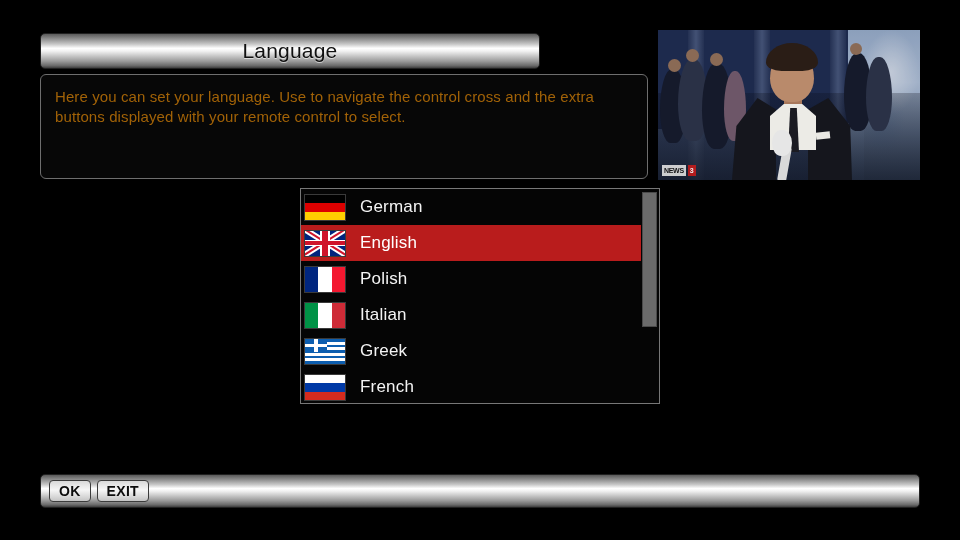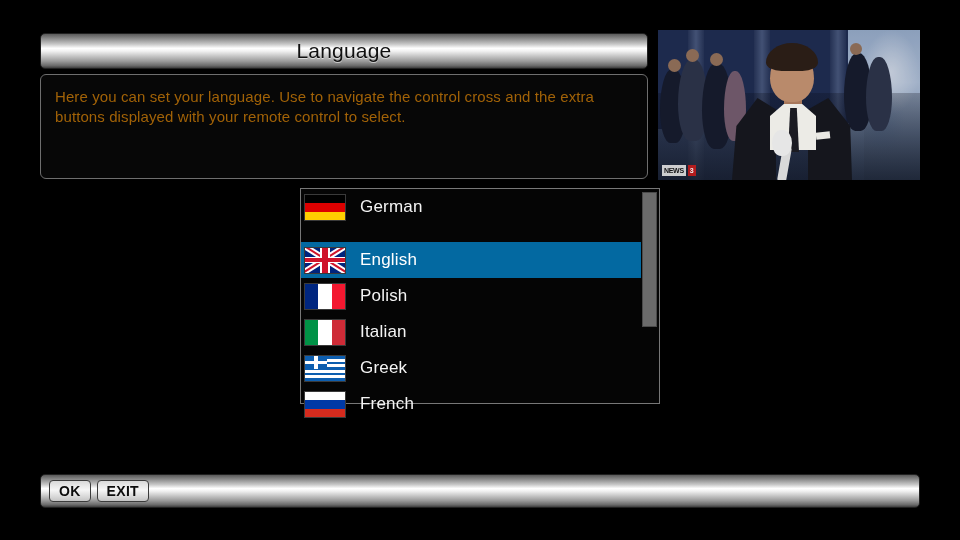--- a/index.html
+++ b/index.html
@@ -14,21 +14,21 @@
     background:linear-gradient(to bottom,
       #5a5a5a 0%, #8d8d8d 14%, #c8c8c8 30%,
       #ffffff 42%, #f2f2f2 50%, #cfcfcf 62%,
       #9a9a9a 80%, #6a6a6a 93%, #3d3d3d 100%);
     border:1px solid #202020;
     border-radius:5px;
   }
 
   
   #titlebar {
-    position:absolute; left:40px; top:33px; width:608px; height:36px;
+    position:absolute; left:40px; top:33px; width:500px; height:36px;
     display:flex; align-items:center; justify-content:center;
   }
   #titlebar .title-text {
     font-size:21px; color:#101010; letter-spacing:.2px;
     text-shadow:0 1px 0 rgba(255,255,255,.55);
   }
 
   
   #descbox {
     position:absolute; left:40px; top:74px; width:608px; height:105px;
@@ -140,21 +140,21 @@
 
   
   #listpanel {
     position:absolute; left:300px; top:188px; width:360px; height:216px;
     background:#050505; border:1px solid #777777;
   }
   #listrows { position:absolute; left:0; top:0; right:18px; }
   .lang-row {
     display:flex; align-items:center; height:36px; padding-left:3px;
   }
-  .lang-row.selected { background:#0369a1;margin-top:17px; }
+  .lang-row.selected { background:#b91c1c; }
   .lang-row .flag {
     width:42px; height:27px; flex:0 0 42px; position:relative;
     border:1px solid #3a3a3a; overflow:hidden; margin-right:14px;
   }
   .lang-row .lang-label {
     font-size:17px; color:#f4f4f4; letter-spacing:.2px;
   }
   .lang-row.selected .lang-label { color:#ffffff; }
 
   

